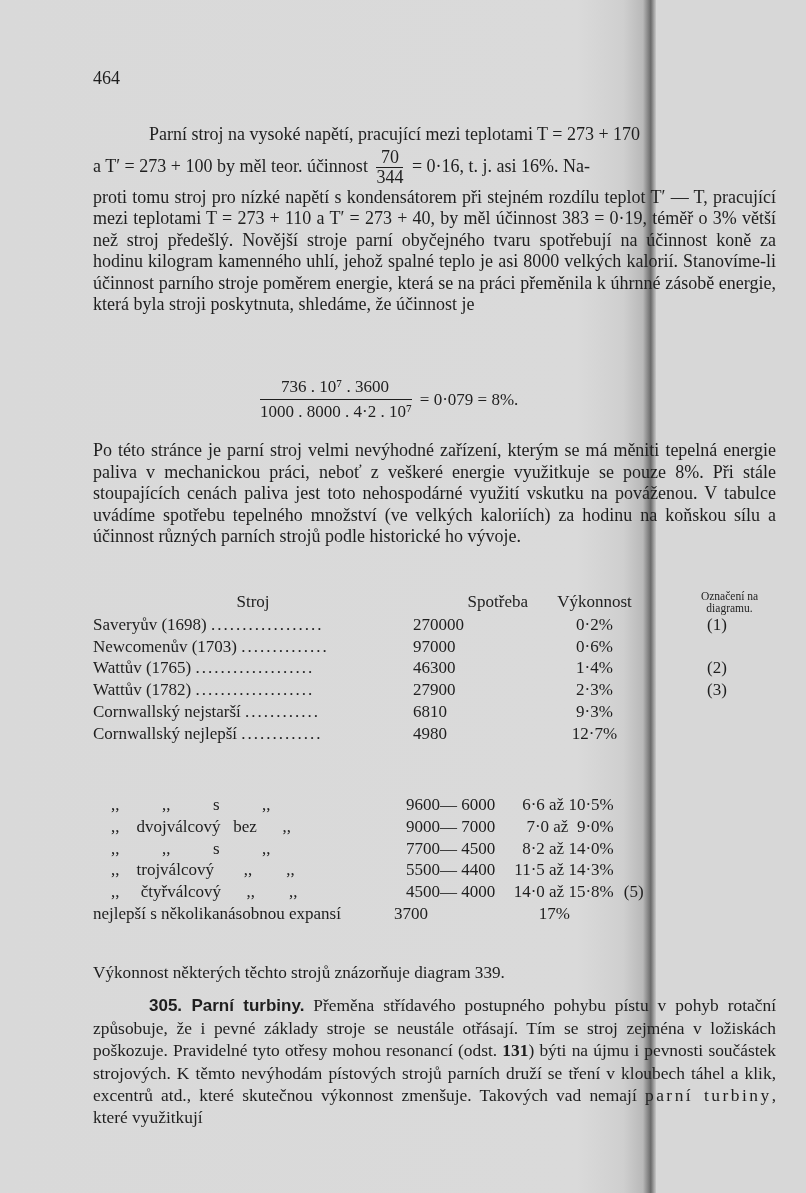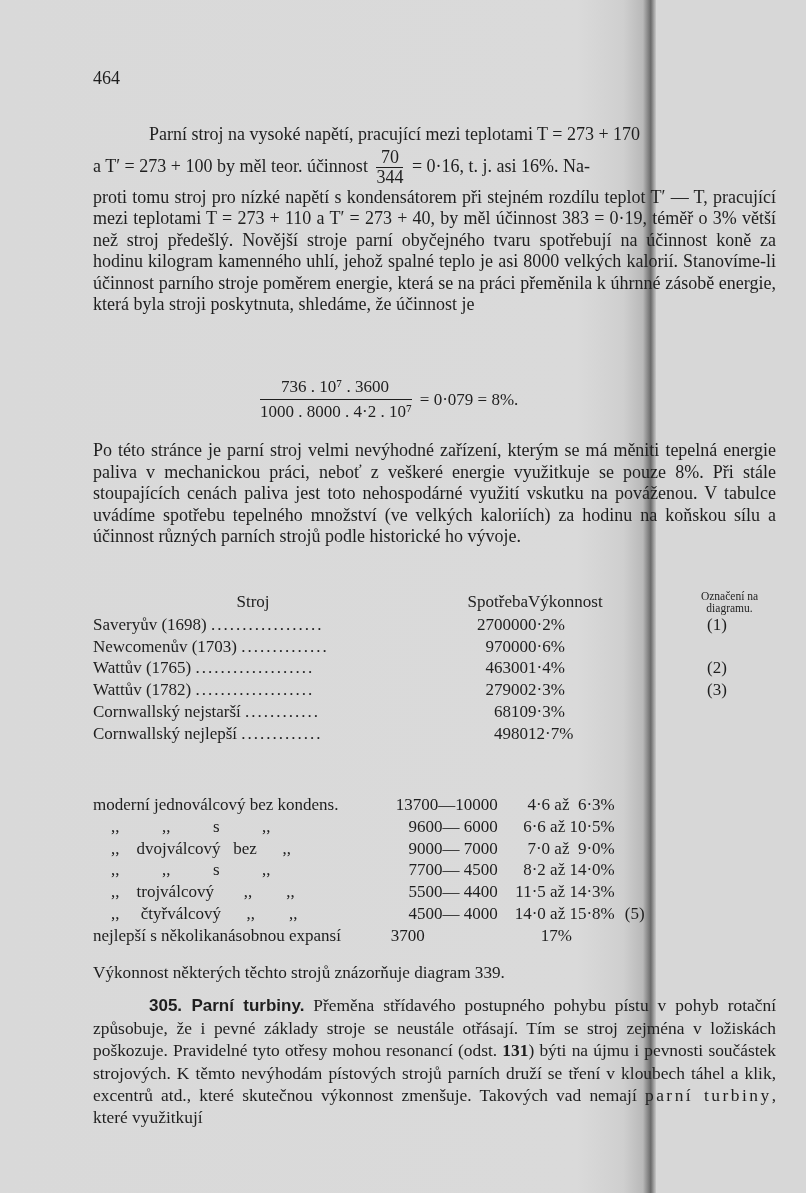--- a/index.html
+++ b/index.html
@@ -39,22 +39,22 @@
   .formula .num { display: block; border-bottom: 1px solid #1e1e1e; padding: 0 2px 2px 0; line-height: 20px; }
   .formula .den { display: block; line-height: 22px; padding-top: 1px; }
   .formula .eq { margin-left: 8px; }
 
   table.machines {
     position: absolute; left: 93px; top: 590px; width: 680px;
     border-collapse: collapse; font-family: "Liberation Serif", serif; font-size: 17px;
   }
   table.machines td, table.machines th { padding: 0; line-height: 21.7px; font-weight: normal; white-space: nowrap; }
   .col-stroj { width: 320px; }
-  .col-spot { width: 115px; text-align: right; }
-  .col-vyk { width: 133px; text-align: left; }
+  .col-spot { width: 115px; }
+  .col-vyk { width: 133px; text-align: center; }
   .col-ozn { width: 112px; text-align: center; }
   th.col-stroj { text-align: center; }
   th.col-spot { text-align: right; }
   .ozn-head { font-size: 11.5px; line-height: 12px !important; }
   .dots { letter-spacing: 2px; }
 
   table.modern {
     position: absolute; left: 93px; top: 794px;
     border-collapse: collapse; font-family: "Liberation Serif", serif; font-size: 17px;
   }
@@ -151,26 +151,20 @@
         <td class="col-spot">4980</td>
         <td class="col-vyk">12·7%</td>
         <td class="col-ozn"></td>
       </tr>
     </tbody>
   </table>
 
   <table class="modern">
     <tbody>
       <tr>
-        <td class="m-name">moderní jednoválcový bez kondens.</td>
-        <td class="m-range">13700—10000</td>
-        <td class="m-eff" style="white-space:pre;">4·6 až  6·3%</td>
-        <td class="m-ozn"></td>
-      </tr>
-      <tr>
         <td class="m-name" style="white-space:pre; padding-left:18px;">,,          ,,          s          ,,</td>
         <td class="m-range">9600— 6000</td>
         <td class="m-eff" style="white-space:pre;">6·6 až 10·5%</td>
         <td class="m-ozn"></td>
       </tr>
       <tr>
         <td class="m-name" style="white-space:pre; padding-left:18px;">,,    dvojválcový   bez      ,,</td>
         <td class="m-range">9000— 7000</td>
         <td class="m-eff" style="white-space:pre;">7·0 až  9·0%</td>
         <td class="m-ozn"></td>

